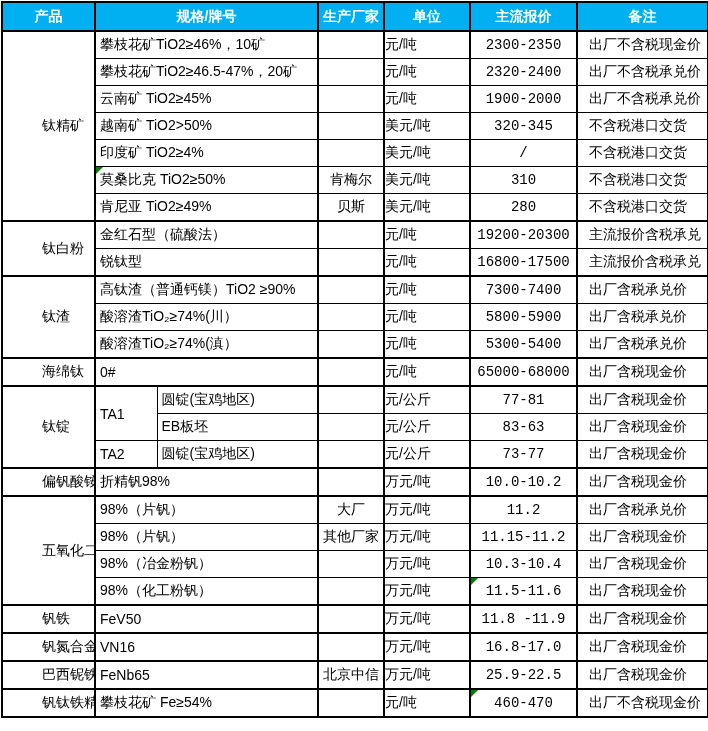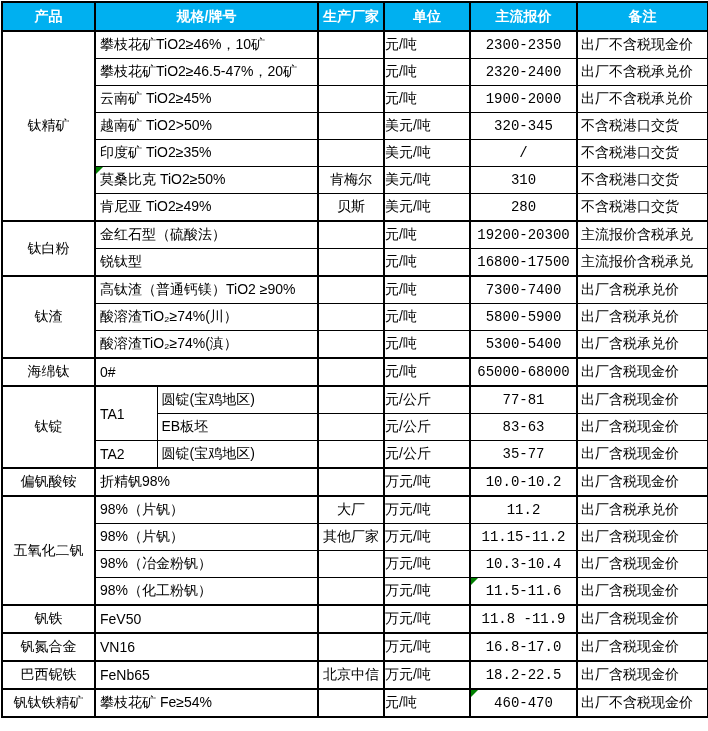--- a/index.html
+++ b/index.html
@@ -3,26 +3,26 @@
 <meta charset="utf-8">
 <style>
   html,body{margin:0;padding:0;background:#ffffff;}
   body{width:708px;height:731px;font-family:"Liberation Sans","DejaVu Sans",sans-serif;}
   table{border-collapse:collapse;table-layout:fixed;width:706px;margin:1px 0 0 1px;border:2px solid #000;}
   th,td{border:1px solid #000;overflow:hidden;white-space:nowrap;font-size:14px;color:#000;padding:0;}
   thead th{background:#00B0F0;color:#fff;font-weight:bold;height:27px;font-size:14px;border-bottom:2px solid #000;text-align:center;}
   tbody td{height:26px;background:#fff;}
   tr.gs > td{border-top:2px solid #000;}
   .cs{border-left:2px solid #000;}
-  td.product{text-align:center;}
+  td.product{text-align:left;padding-left:39px;}
   td.spec{text-align:left;padding-left:4px;position:relative;}
   td.maker{text-align:center;margin-left:8px;}
   td.unit{}
   td.price{text-align:center;position:relative;font-family:Liberation Mono, monospace;}
-  td.note{text-align:left;padding-left:3px;margin-left:16px;}
+  td.note{text-align:left;padding-left:11px;margin-left:16px;}
   .flag{position:absolute;top:0;left:0;width:0;height:0;border-top:7px solid #008000;border-right:7px solid transparent;}
 </style>
 </head>
 <body>
 
 <table>
   <colgroup>
     <col style="width:93px">
       <col style="width:62px">
       <col style="width:161px">
@@ -66,21 +66,21 @@
       <td class="note cs">出厂不含税承兑价</td>
     </tr>
     <tr>
       <td class="spec cs" colspan="2">越南矿 TiO2&gt;50%</td>
       <td class="maker cs"></td>
       <td class="unit cs">美元/吨</td>
       <td class="price cs">320-345</td>
       <td class="note cs">不含税港口交货</td>
     </tr>
     <tr>
-      <td class="spec cs" colspan="2">印度矿 TiO2≥35%</td>
+      <td class="spec cs" colspan="2">印度矿 TiO2≥4%</td>
       <td class="maker cs"></td>
       <td class="unit cs">美元/吨</td>
       <td class="price cs">/</td>
       <td class="note cs">不含税港口交货</td>
     </tr>
     <tr>
       <td class="spec cs" colspan="2"><span class="flag"></span><span>莫桑比克 TiO2≥50%</span></td>
       <td class="maker cs">肯梅尔</td>
       <td class="unit cs">美元/吨</td>
       <td class="price cs">310</td>
@@ -156,21 +156,21 @@
       <td class="maker cs"></td>
       <td class="unit cs">元/公斤</td>
       <td class="price cs">83-63</td>
       <td class="note cs">出厂含税现金价</td>
     </tr>
     <tr>
       <td class="spec cs">TA2</td>
       <td class="spec">圆锭(宝鸡地区)</td>
       <td class="maker cs"></td>
       <td class="unit cs">元/公斤</td>
-      <td class="price cs">35-77</td>
+      <td class="price cs">73-77</td>
       <td class="note cs">出厂含税现金价</td>
     </tr>
 
     <tr class="gs">
       <td class="product">偏钒酸铵</td>
       <td class="spec cs" colspan="2">折精钒98%</td>
       <td class="maker cs"></td>
       <td class="unit cs">万元/吨</td>
       <td class="price cs">10.0-10.2</td>
       <td class="note cs">出厂含税现金价</td>
@@ -222,21 +222,21 @@
       <td class="unit cs">万元/吨</td>
       <td class="price cs">16.8-17.0</td>
       <td class="note cs">出厂含税现金价</td>
     </tr>
 
     <tr class="gs">
       <td class="product">巴西铌铁</td>
       <td class="spec cs" colspan="2">FeNb65</td>
       <td class="maker cs">北京中信</td>
       <td class="unit cs">万元/吨</td>
-      <td class="price cs">18.2-22.5</td>
+      <td class="price cs">25.9-22.5</td>
       <td class="note cs">出厂含税现金价</td>
     </tr>
 
     <tr class="gs">
       <td class="product">钒钛铁精矿</td>
       <td class="spec cs" colspan="2">攀枝花矿 Fe≥54%</td>
       <td class="maker cs"></td>
       <td class="unit cs">元/吨</td>
       <td class="price cs"><span class="flag"></span><span>460-470</span></td>
       <td class="note cs">出厂不含税现金价</td>

